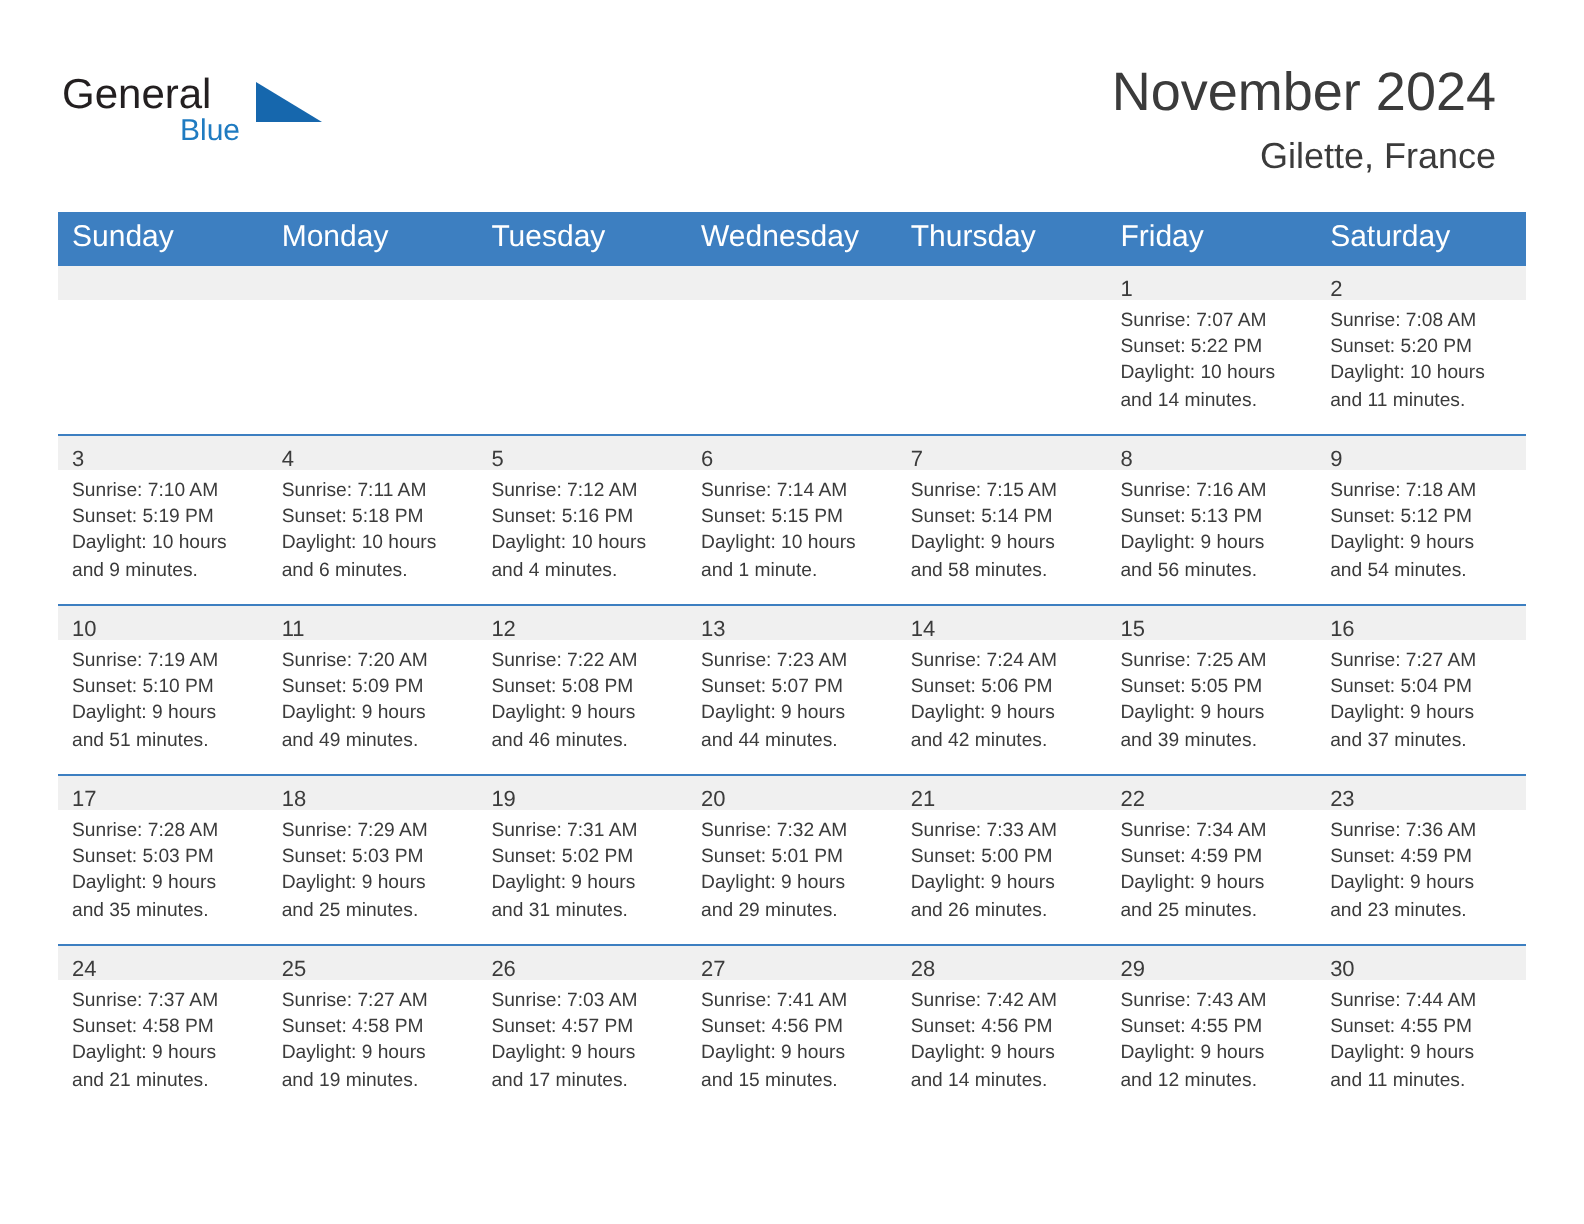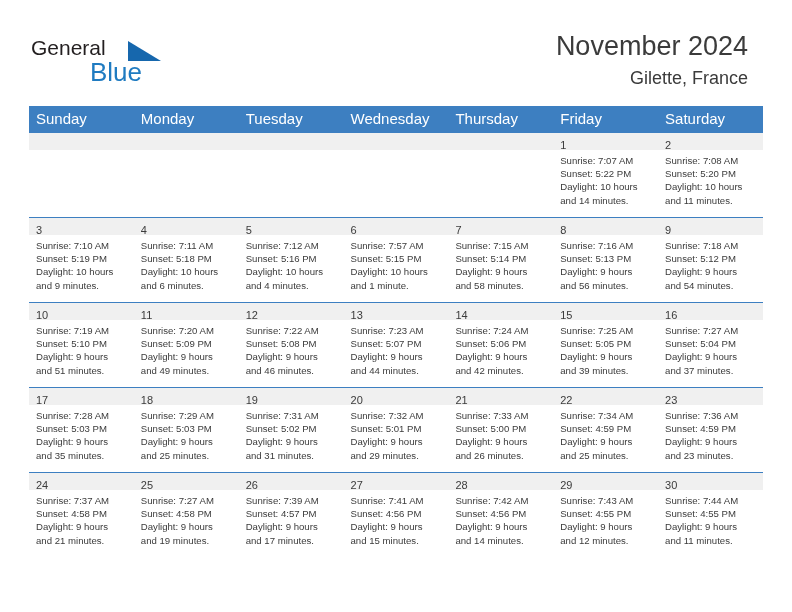--- a/index.html
+++ b/index.html
@@ -39,21 +39,21 @@
     position: absolute;
     left: 0; top: 0;
     font-size: 21px;
     letter-spacing: 0px;
     color: #231f20;
     font-family: "Liberation Sans", sans-serif;
   }
   .logo-blue {
     position: absolute;
     left: 59px; top: 21px;
-    font-size: 26px;
+    font-size: 15px;
     color: #1f7bc1;
     font-family: "Liberation Sans", sans-serif;
   }
   .logo-tri {
     position: absolute;
     left: 97px;
     top: 5px;
     width: 0;
     height: 0;
     border-left: 33px solid #1667ad;
@@ -262,21 +262,21 @@
             <div class="cell-body">
               <div>Sunrise: 7:12 AM</div>
               <div>Sunset: 5:16 PM</div>
               <div>Daylight: 10 hours</div>
               <div>and 4 minutes.</div>
             </div>
           </td>
           <td>
             <div class="daynum-band"><span class="daynum">6</span></div>
             <div class="cell-body">
-              <div>Sunrise: 7:57 AM</div>
+              <div>Sunrise: 7:14 AM</div>
               <div>Sunset: 5:15 PM</div>
               <div>Daylight: 10 hours</div>
               <div>and 1 minute.</div>
             </div>
           </td>
           <td>
             <div class="daynum-band"><span class="daynum">7</span></div>
             <div class="cell-body">
               <div>Sunrise: 7:15 AM</div>
               <div>Sunset: 5:14 PM</div>
@@ -448,21 +448,21 @@
             <div class="cell-body">
               <div>Sunrise: 7:27 AM</div>
               <div>Sunset: 4:58 PM</div>
               <div>Daylight: 9 hours</div>
               <div>and 19 minutes.</div>
             </div>
           </td>
           <td>
             <div class="daynum-band"><span class="daynum">26</span></div>
             <div class="cell-body">
-              <div>Sunrise: 7:39 AM</div>
+              <div>Sunrise: 7:03 AM</div>
               <div>Sunset: 4:57 PM</div>
               <div>Daylight: 9 hours</div>
               <div>and 17 minutes.</div>
             </div>
           </td>
           <td>
             <div class="daynum-band"><span class="daynum">27</span></div>
             <div class="cell-body">
               <div>Sunrise: 7:41 AM</div>
               <div>Sunset: 4:56 PM</div>

